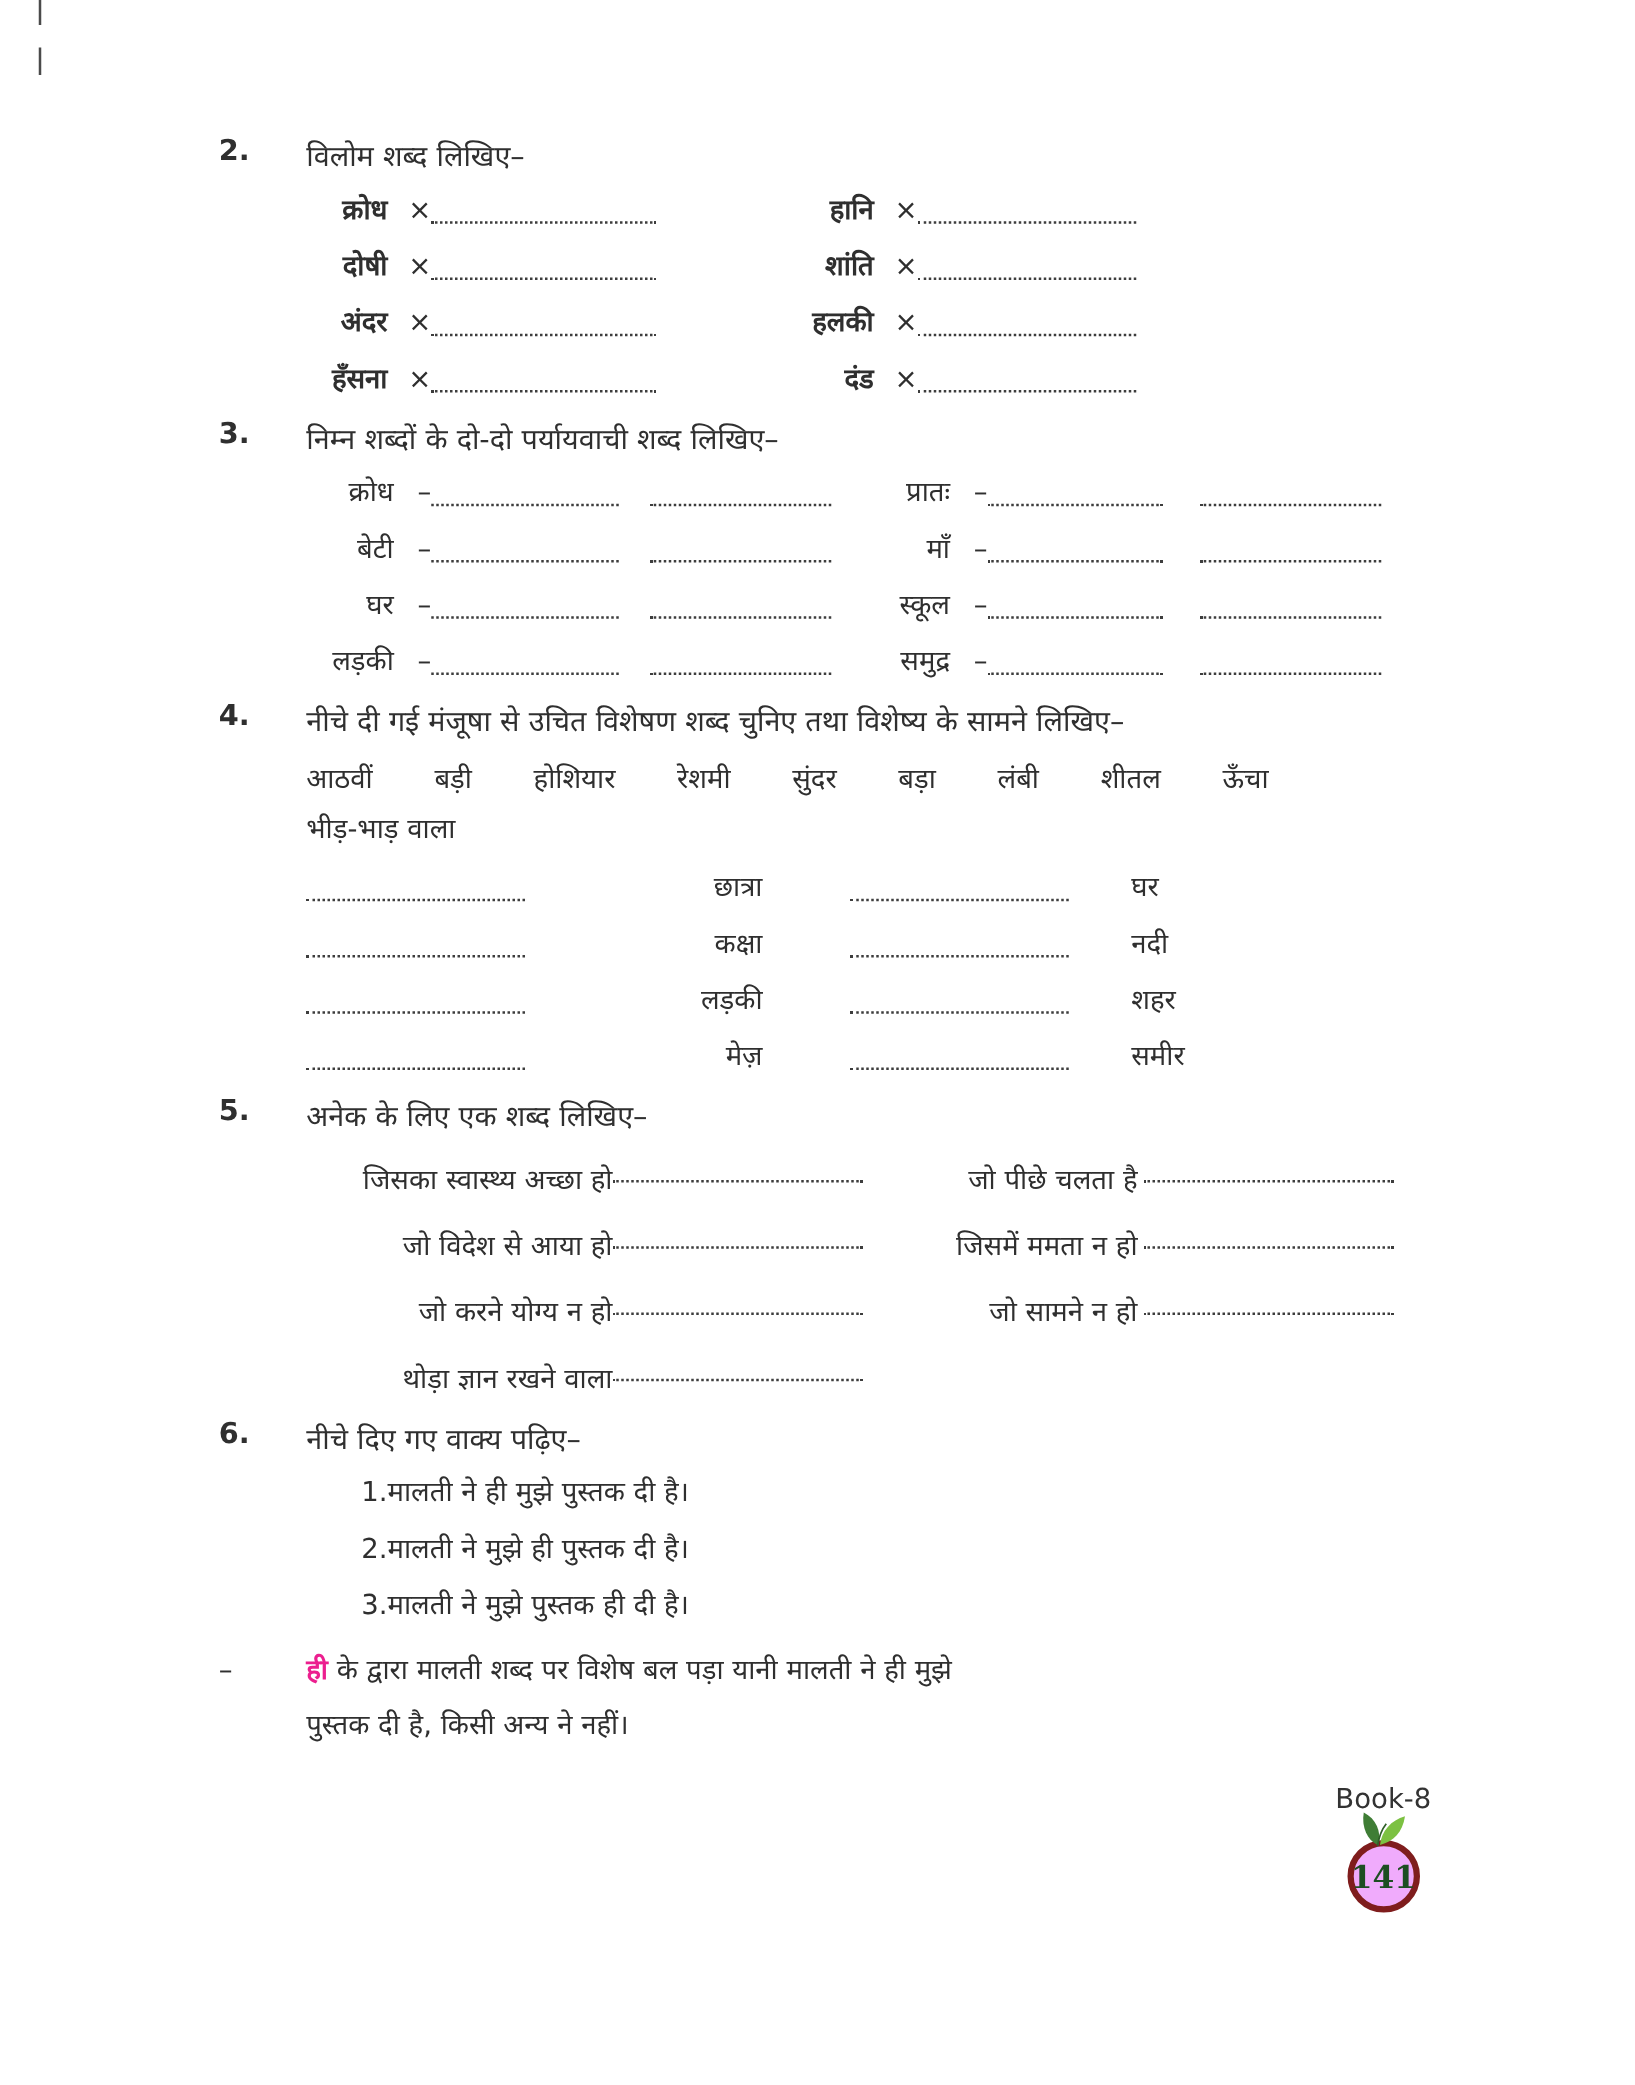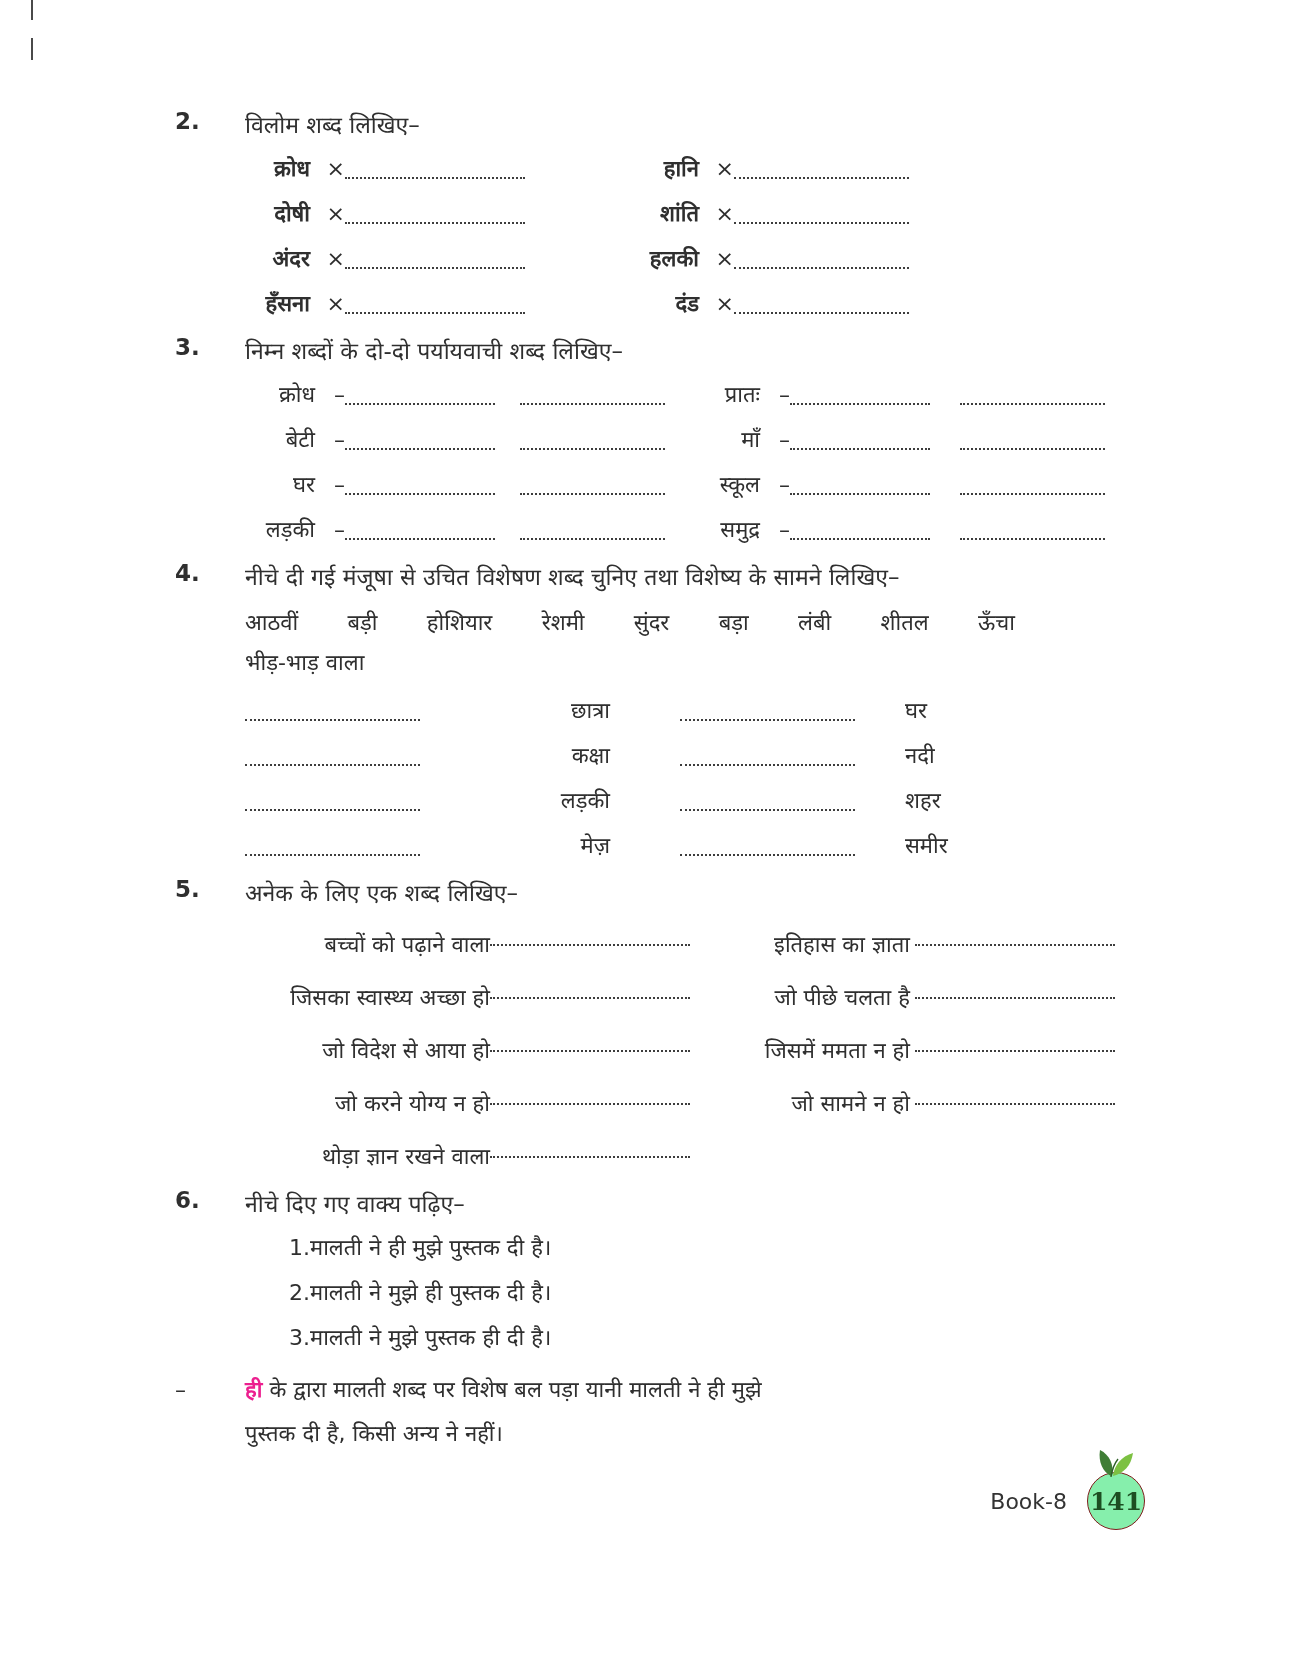--- a/index.html
+++ b/index.html
@@ -59,29 +59,29 @@
   
   .snum { width:65px; }
 
   .explain { display:flex; font-size:22px; margin-top:10px; }
   .exp-prefix { width:215px; line-height:44px; }
   .exp-dash { width:70px; line-height:44px; }
   .exp-text { line-height:44px; }
   .hl { color:#ec1f8f; font-weight:700; }
 
   
-  .footer { position:absolute; right:163px; bottom:138px; display:flex; align-items:center; gap:20px; }
+  .footer { position:absolute; right:163px; bottom:138px; display:flex; align-items:center; gap:20px;flex-direction:column; }
   .book { font-size:22px; color:#333; }
   .badge { position:relative; }
   .leaf { position:absolute; top:-26px; left:4px; }
   .pcircle {
-    width:58px; height:58px; border:1px solid #7f1d1d; border-radius:50%;
+    width:58px; height:58px; border:5px solid #7f1d1d; border-radius:50%;
     display:flex; align-items:center; justify-content:center;
     font-family:"DejaVu Serif", serif; font-weight:700; font-size:25px; color:#1d4e22;
-    background:#86efac;
+    background:#f0abfc;
   }
 </style>
 </head>
 <body>
 
 <div class="crop-mark m1"></div>
 <div class="crop-mark m2"></div>
 
 <div class="page">
 
@@ -219,26 +219,20 @@
       </div>
     </div>
   </section>
 
   <section class="q">
     <div class="qhead">
       <span class="qnum">5.</span>
       <span class="qtitle">अनेक के लिए एक शब्द लिखिए–</span>
     </div>
     <div class="qbody">
-      <div class="row">
-        <span class="p5l">बच्चों को पढ़ाने वाला</span>
-        <span class="blank b5a"></span>
-        <span class="p5r">इतिहास का ज्ञाता</span>
-        <span class="blank b5b"></span>
-      </div>
       <div class="row">
         <span class="p5l">जिसका स्वास्थ्य अच्छा हो</span>
         <span class="blank b5a"></span>
         <span class="p5r">जो पीछे चलता है</span>
         <span class="blank b5b"></span>
       </div>
       <div class="row">
         <span class="p5l">जो विदेश से आया हो</span>
         <span class="blank b5a"></span>
         <span class="p5r">जिसमें ममता न हो</span>

